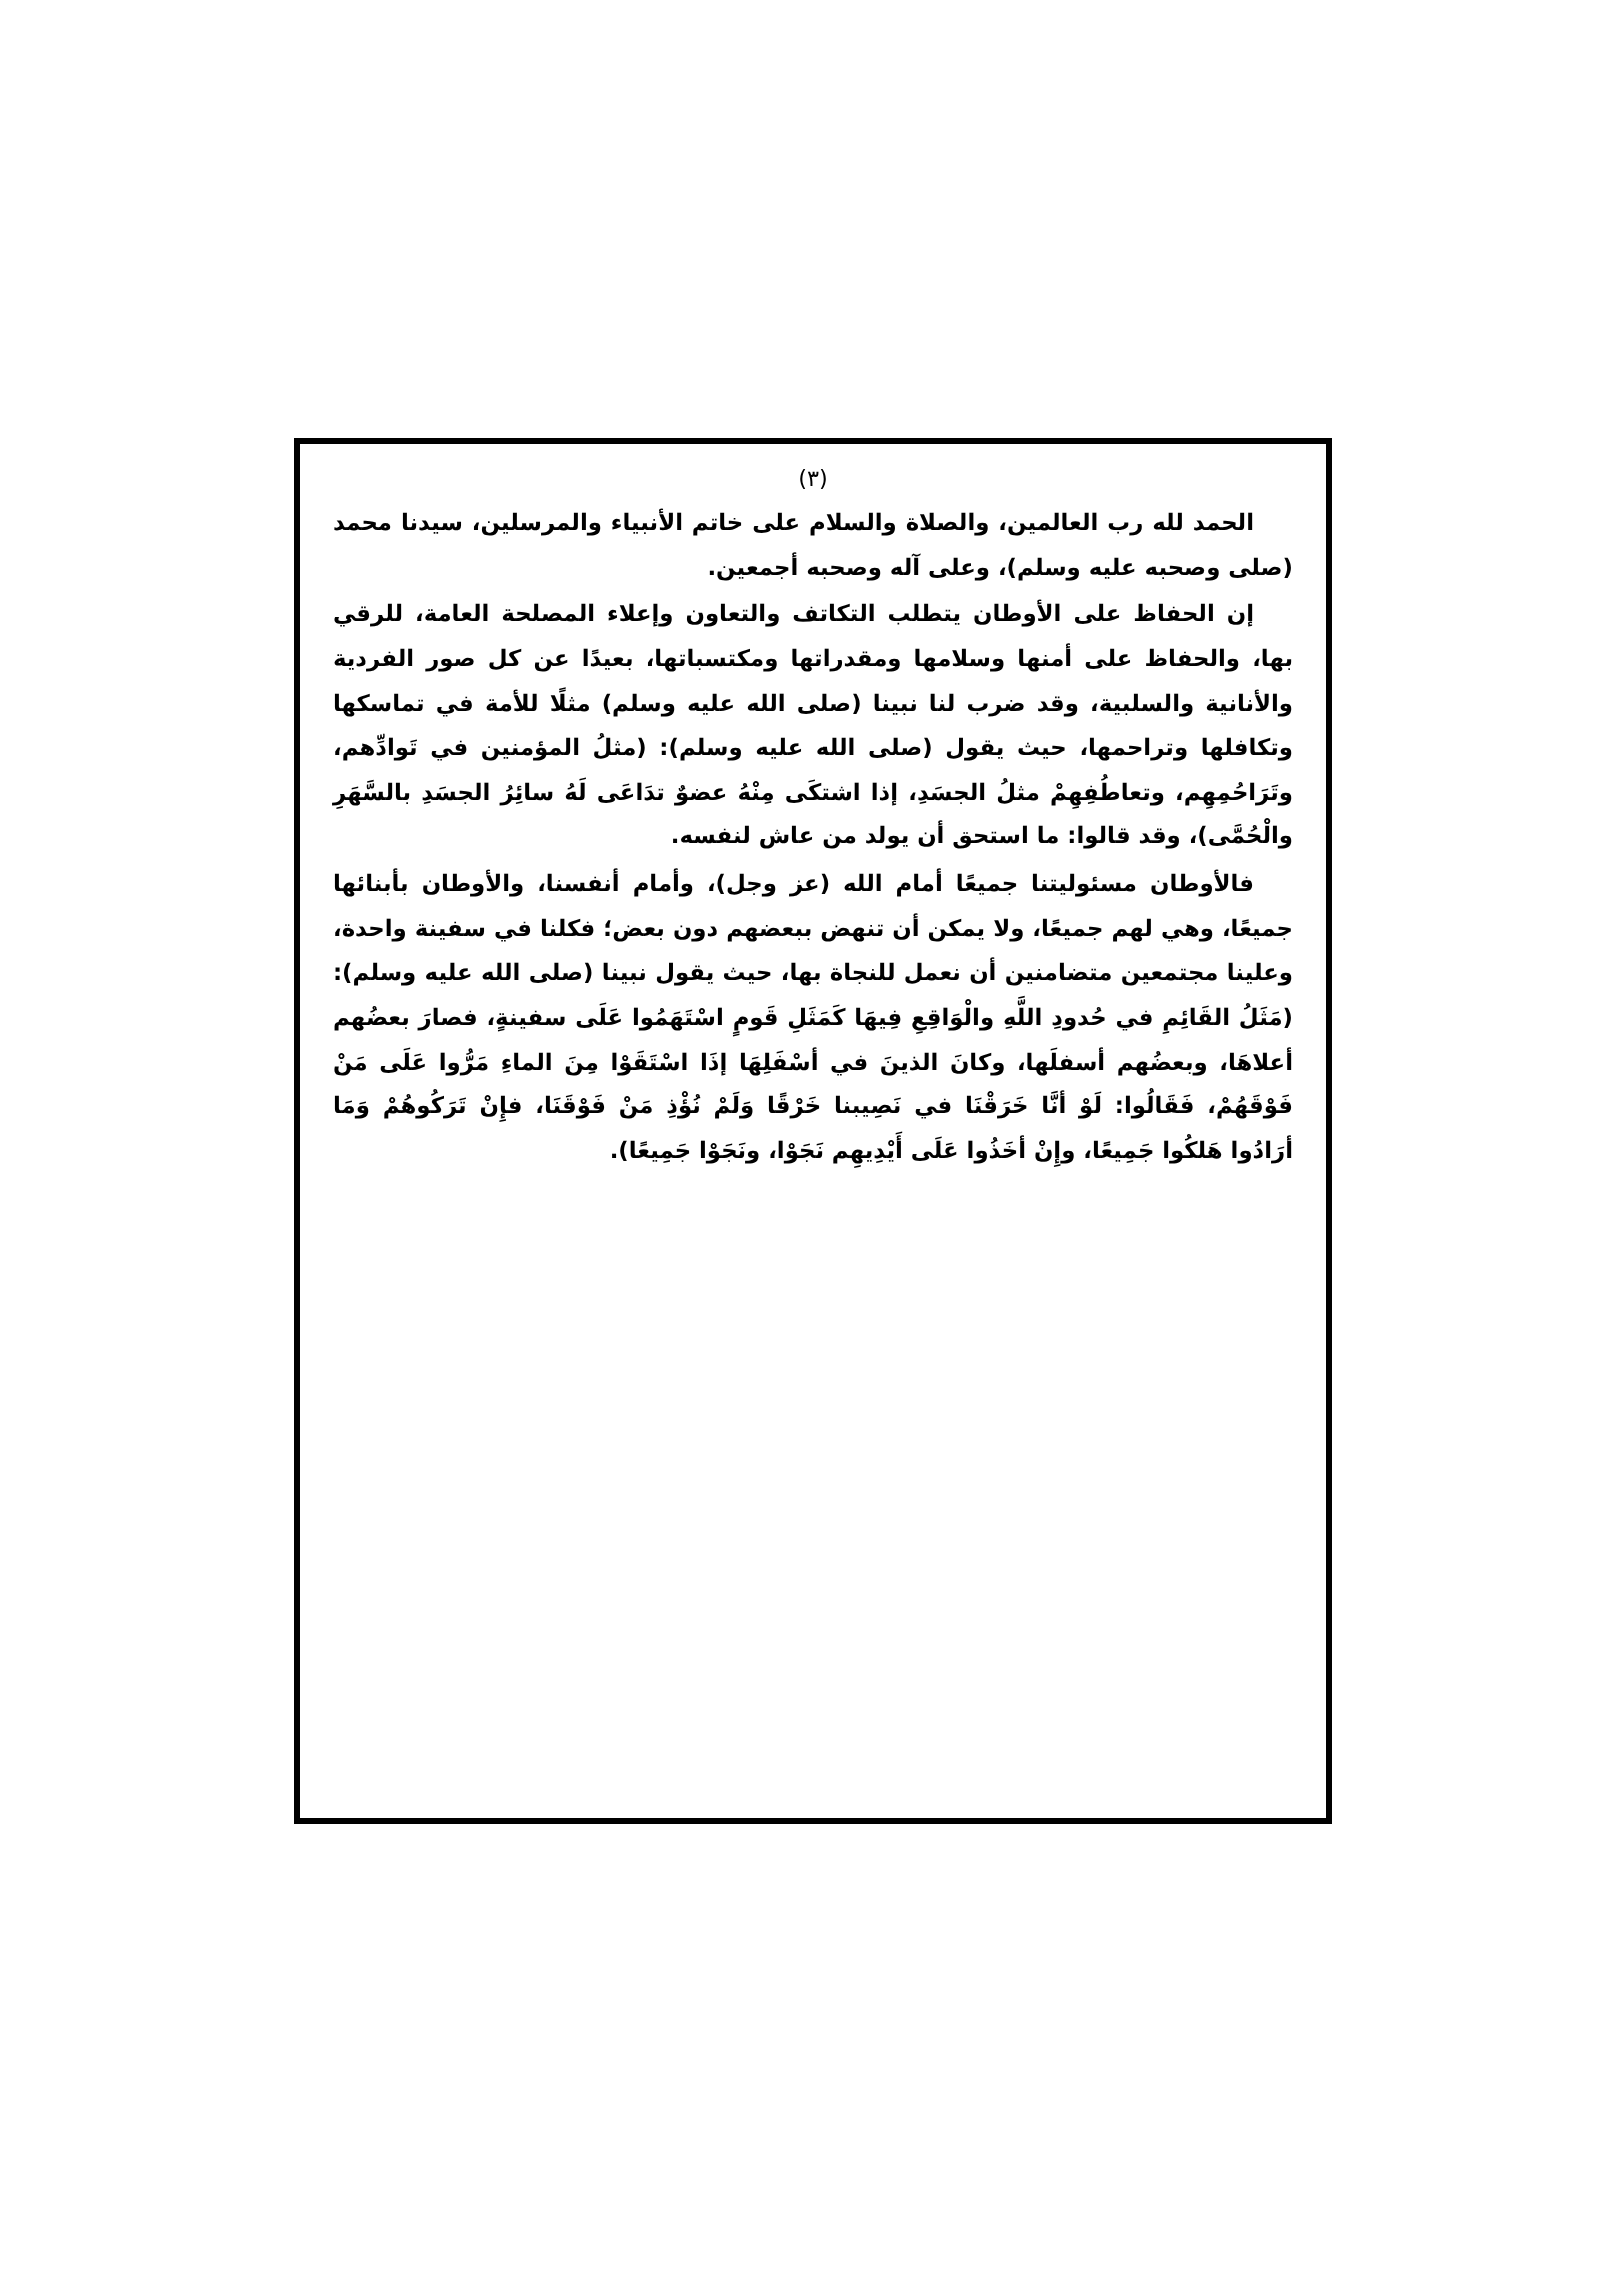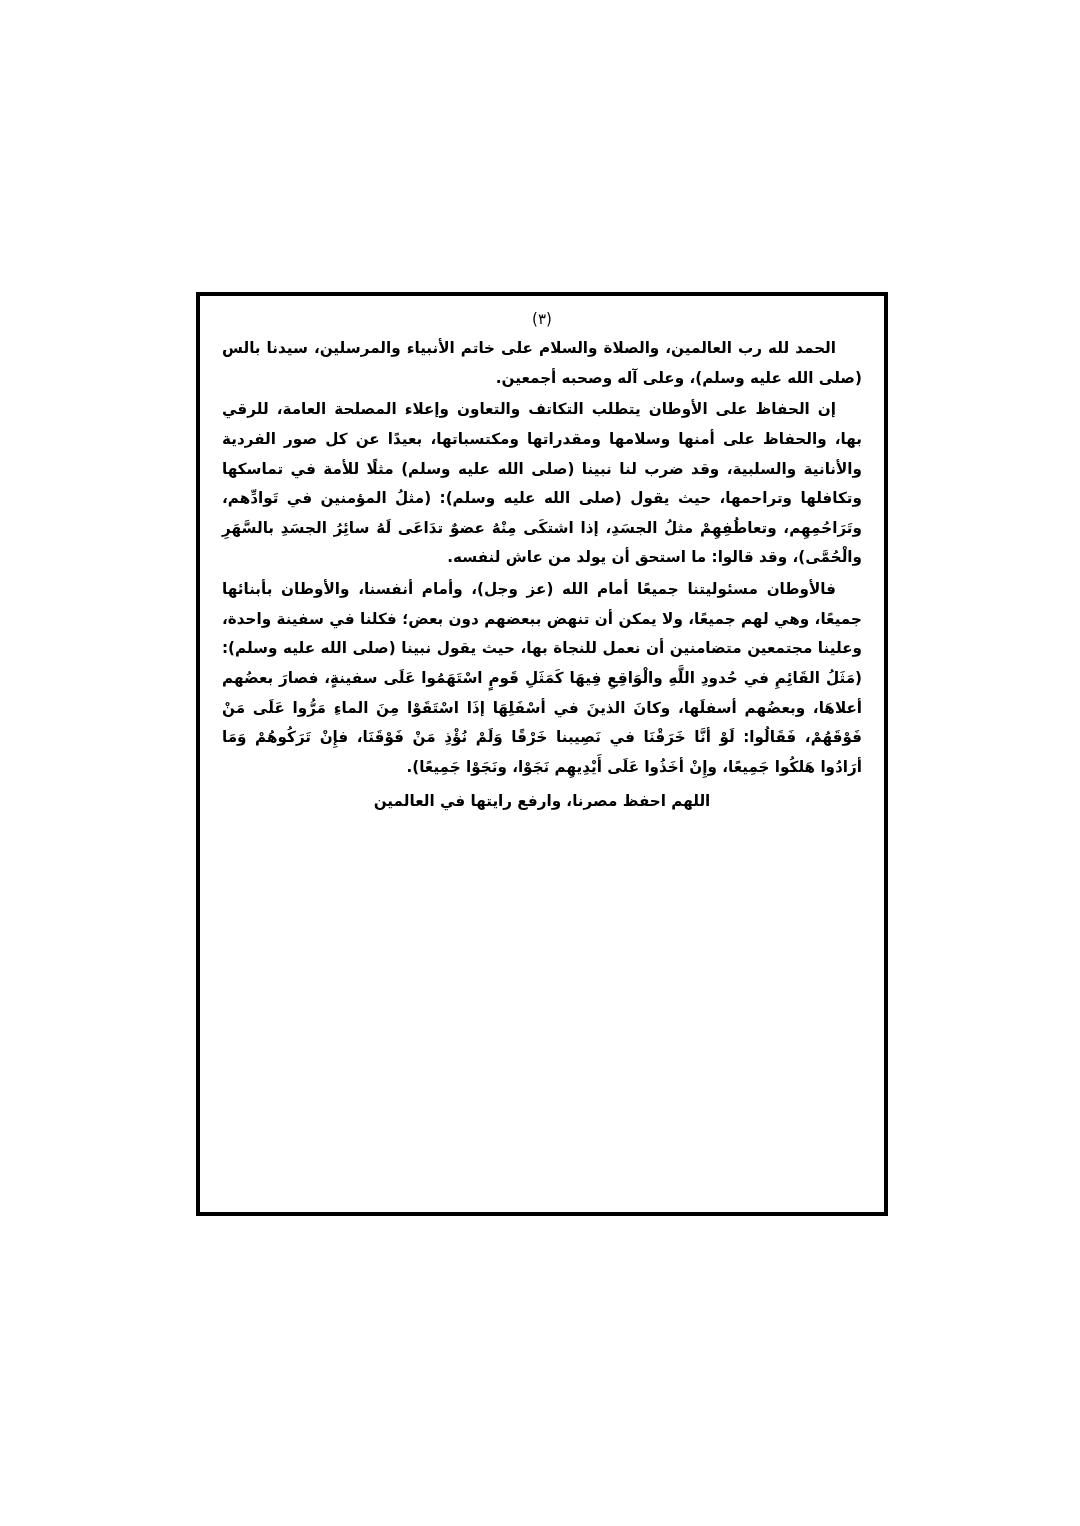--- a/index.html
+++ b/index.html
@@ -71,25 +71,24 @@
 </head>
 <body>
 
 <div class="page-sheet">
   <div class="doc-frame">
 
     <div class="page-number">(٣)</div>
 
     <div class="body-text">
 
-      <p class="para indent justify-full">الحمد لله رب العالمين، والصلاة والسلام على خاتم الأنبياء والمرسلين، سيدنا بالس (صلى الله عليه وسلم)، وعلى آله وصحبه أجمعين.</p>
+      <p class="para indent justify-full">الحمد لله رب العالمين، والصلاة والسلام على خاتم الأنبياء والمرسلين، سيدنا محمد (صلى وصحبه عليه وسلم)، وعلى آله وصحبه أجمعين.</p>
 
       <p class="para indent justify-full">إن الحفاظ على الأوطان يتطلب التكاتف والتعاون وإعلاء المصلحة العامة، للرقي بها، والحفاظ على أمنها وسلامها ومقدراتها ومكتسباتها، بعيدًا عن كل صور الفردية والأنانية والسلبية، وقد ضرب لنا نبينا (صلى الله عليه وسلم) مثلًا للأمة في تماسكها وتكافلها وتراحمها، حيث يقول (صلى الله عليه وسلم): (مثلُ المؤمنين في تَوادِّهم، وتَرَاحُمِهِم، وتعاطُفِهِمْ مثلُ الجسَدِ، إذا اشتكَى مِنْهُ عضوٌ تدَاعَى لَهُ سائِرُ الجسَدِ بالسَّهَرِ والْحُمَّى)، وقد قالوا: ما استحق أن يولد من عاش لنفسه.</p>
 
       <p class="para indent justify-full">فالأوطان مسئوليتنا جميعًا أمام الله (عز وجل)، وأمام أنفسنا، والأوطان بأبنائها جميعًا، وهي لهم جميعًا، ولا يمكن أن تنهض ببعضهم دون بعض؛ فكلنا في سفينة واحدة، وعلينا مجتمعين متضامنين أن نعمل للنجاة بها، حيث يقول نبينا (صلى الله عليه وسلم): (مَثَلُ القَائِمِ في حُدودِ اللَّهِ والْوَاقِعِ فِيهَا كَمَثَلِ قَومٍ اسْتَهَمُوا عَلَى سفينةٍ، فصارَ بعضُهم أعلاهَا، وبعضُهم أسفلَها، وكانَ الذينَ في أسْفَلِهَا إذَا اسْتَقَوْا مِنَ الماءِ مَرُّوا عَلَى مَنْ فَوْقَهُمْ، فَقَالُوا: لَوْ أنَّا خَرَقْنَا في نَصِيبنا خَرْقًا وَلَمْ نُؤْذِ مَنْ فَوْقَنَا، فإِنْ تَرَكُوهُمْ وَمَا أرَادُوا هَلكُوا جَمِيعًا، وإِنْ أخَذُوا عَلَى أَيْدِيهِم نَجَوْا، ونَجَوْا جَمِيعًا).</p>
 
       <div class="spacer"></div>
 
-      <p class="para all-center">اللهم احفظ مصرنا، وارفع رايتها في العالمين</p>
 
     </div>
   </div>
 </div>
 
 </body></html>

